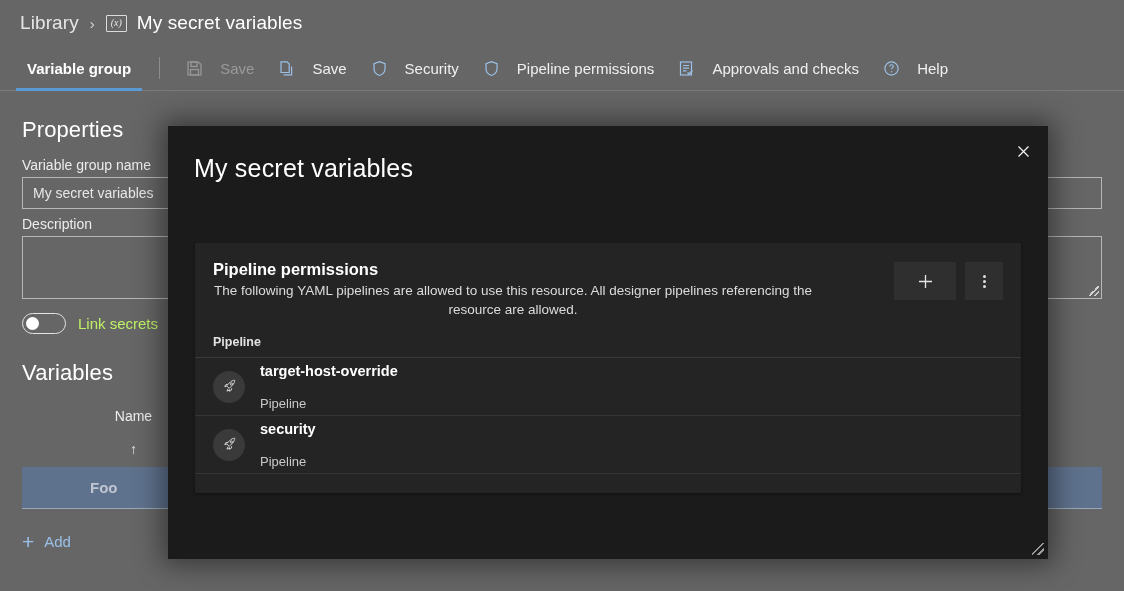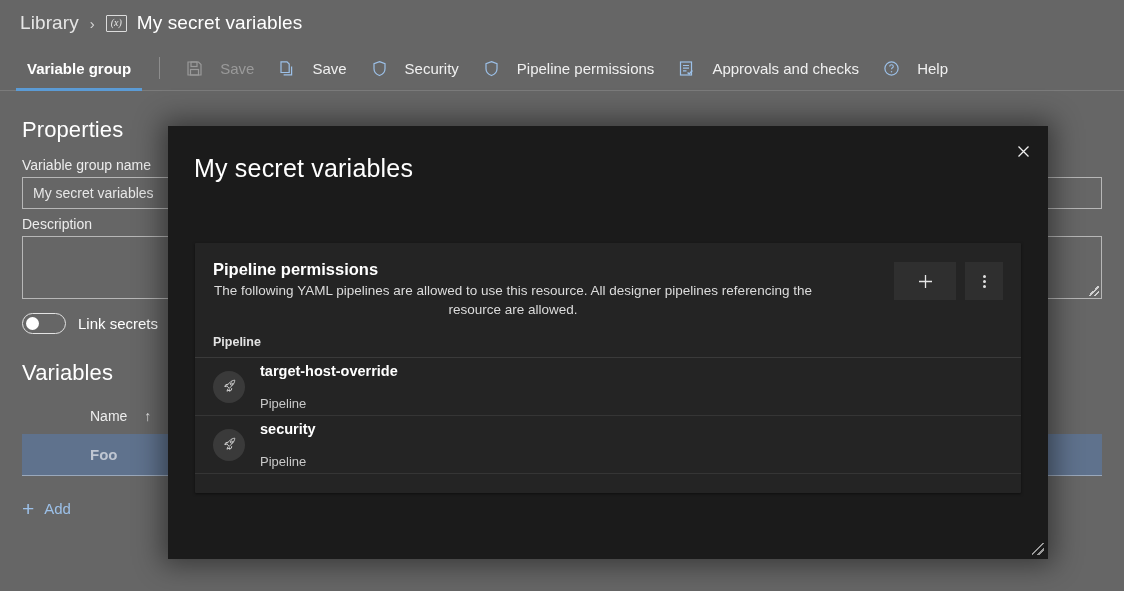--- a/index.html
+++ b/index.html
@@ -167,37 +167,38 @@
     position: relative;
     cursor: pointer;
   }
   .toggle .knob {
     position: absolute;
     left: 3px; top: 2.6px;
     width: 13px; height: 13px;
     border-radius: 50%;
     background: #ffffff;
   }
-  .toggle-label { font-size: 15px; color: #ffffff; }
+  .toggle-label { font-size: 15px; color: #bef264; }
 
   
   .tbl-head {
     display: flex;
     align-items: center;
     font-size: 14px;
     color: #ededed;
     padding: 8px 0 10px 0;
   }
   .th-name {
     width: 155px;
     padding-left: 68px;
     display: flex;
     align-items: center;
     gap: 17px;
     cursor: pointer;
+    flex-direction: column;
   }
   .sort-arrow { font-size: 14px; color: #e6e6e6; }
   .var-row {
     display: flex;
     align-items: center;
     height: 42px;
     background: #5f728d;
     border-bottom: 1px solid #9aa8bb;
     width: 1080px;
   }

